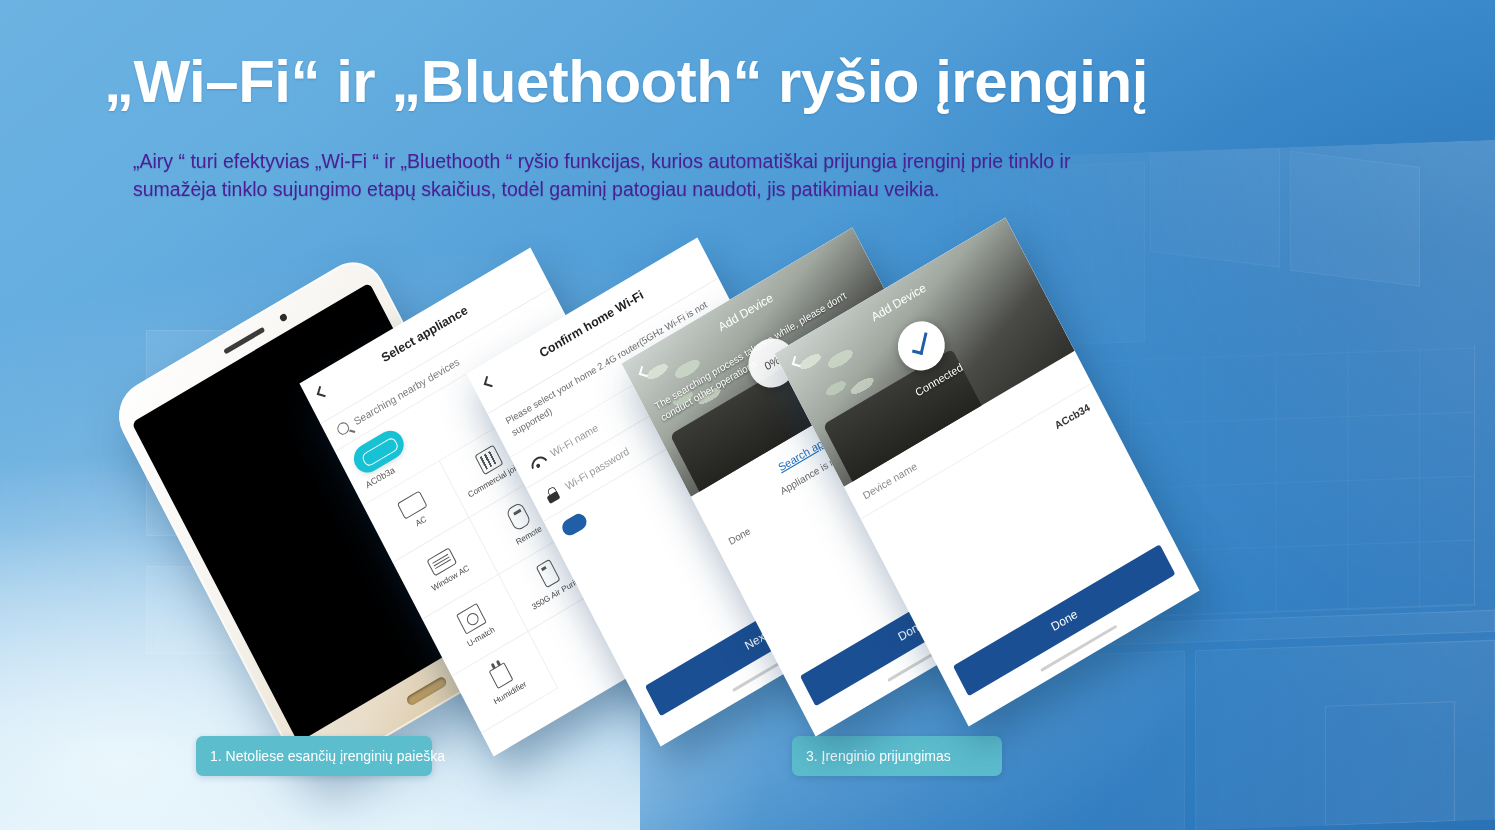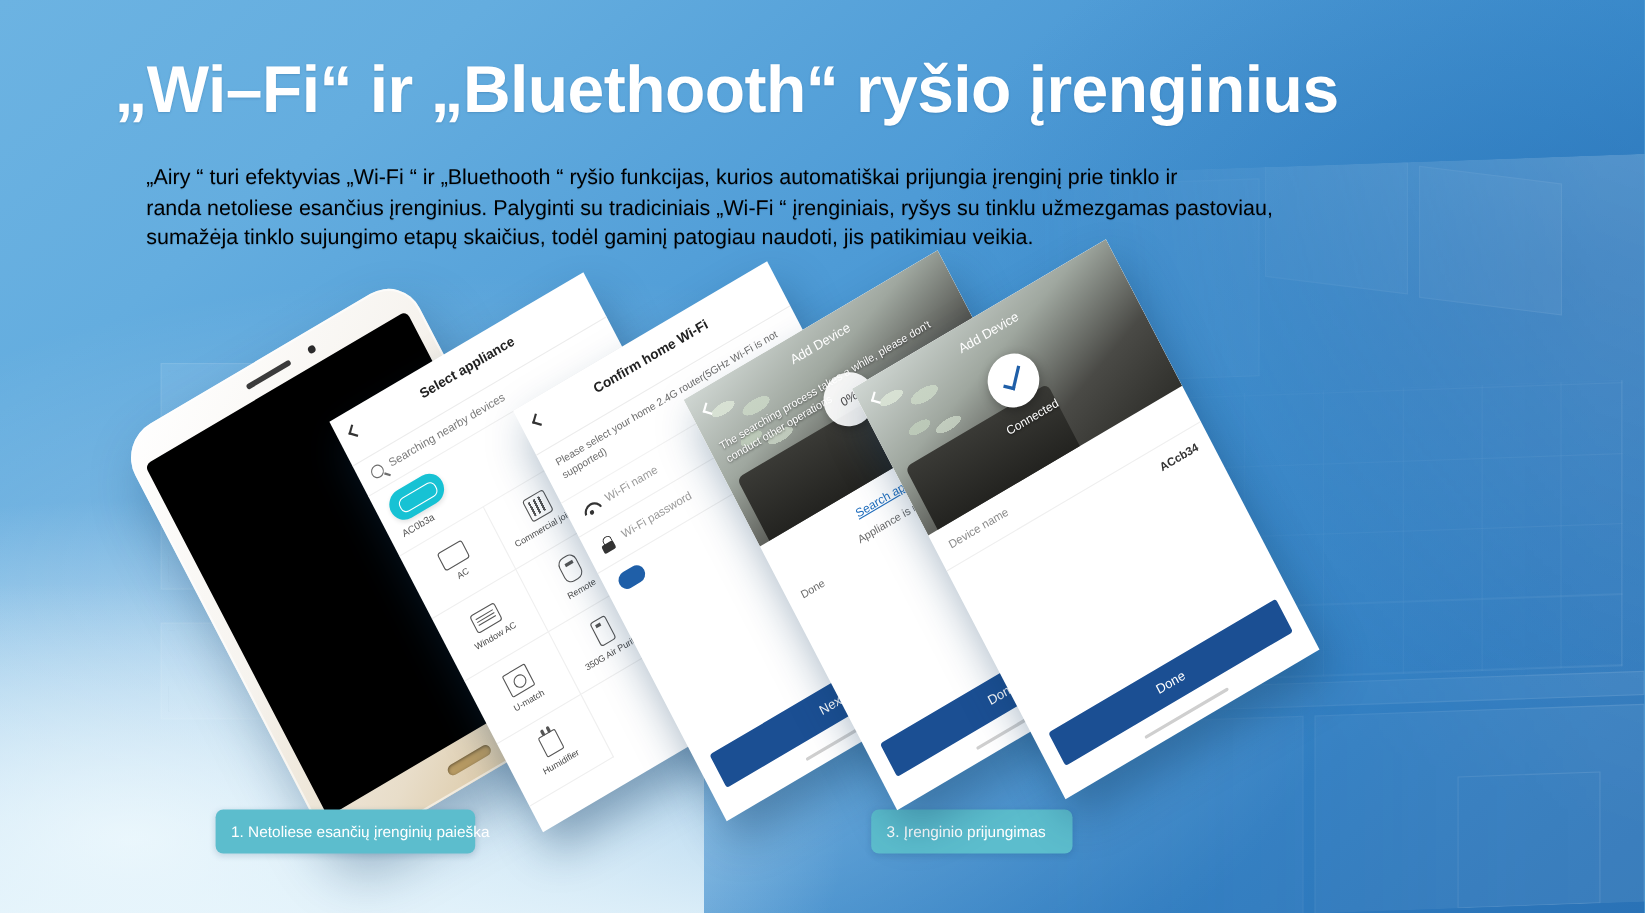--- a/index.html
+++ b/index.html
@@ -61,21 +61,21 @@
 
   
   #headline {
     position:absolute; left:104px; top:50px; width:1290px;
     color:#ffffff; font-size:60px; font-weight:bold; letter-spacing:-0.5px;
     line-height:1.05; white-space:nowrap;
     text-shadow:0 1px 2px rgba(20,70,120,0.25);
   }
   #subcopy {
     position:absolute; left:133px; top:148px; width:1262px;
-    color:#000000; font-size:19.5px; line-height:1.42;
+    color:#4c1d95; font-size:19.5px; line-height:1.42;
     text-align:justify;
     text-shadow:0 1px 1px rgba(20,70,120,0.20);
   }
   #subcopy .lastline{ text-align:left; }
 
   
   #stage { position:absolute; left:0; top:250px; width:1495px; height:470px; }
 
   .phone {
     position:absolute; left:186px; top:52px;
@@ -248,21 +248,21 @@
   #captions{ position:absolute; left:0; top:736px; width:1495px; height:44px; }
   .cap-box{
     position:absolute; height:40px; border-radius:7px;
     background:#5cbdcd; color:#ffffff;
     display:flex; align-items:center;
     padding:0 14px; font-size:14px; white-space:nowrap;
     box-shadow:0 2px 6px rgba(20,70,110,0.18);
   }
   .cap-box.b1{ left:196px; width:236px; }
   .cap-box.b2{ left:503px; width:240px; }
-  .cap-box.b3{ left:792px; width:183px;text-align:center; }
+  .cap-box.b3{ left:792px; width:210px;text-align:center; }
   .cap-box.b4{ left:1082px; width:246px; }
 </style>
 </head>
 <body>
 
 <div id="bg-root">
   <div class="bg-base"></div>
 
   <div class="bg-kitchen">
     <div class="kcab" style="left:40px;  top:10px;  width:210px; height:180px;"></div>
@@ -280,25 +280,24 @@
   <div class="bg-windows">
     <div class="pane p1"></div>
     <div class="pane p2"></div>
     <div class="pane p3"></div>
   </div>
 
   <div class="bg-vignette"></div>
   <div class="bg-lowwash"></div>
 </div>
 
-<h1 id="headline">„Wi–Fi“ ir „Bluethooth“ ryšio įrenginius</h1>
+<h1 id="headline">„Wi–Fi“ ir „Bluethooth“ ryšio įrenginį</h1>
 
 <div id="subcopy">
   <div>„Airy “ turi efektyvias „Wi-Fi “ ir „Bluethooth “ ryšio funkcijas, kurios automatiškai prijungia įrenginį prie tinklo ir</div>
-  <div>randa netoliese esančius įrenginius. Palyginti su tradiciniais „Wi-Fi “ įrenginiais, ryšys su tinklu užmezgamas pastoviau,</div>
   <div class="lastline">sumažėja tinklo sujungimo etapų skaičius, todėl gaminį patogiau naudoti, jis patikimiau veikia.</div>
 </div>
 
 <div id="stage">
 
   <div class="phone">
     <div class="speaker"></div>
     <div class="cam"></div>
     <div class="screen"></div>
     <div class="grill l"></div>

